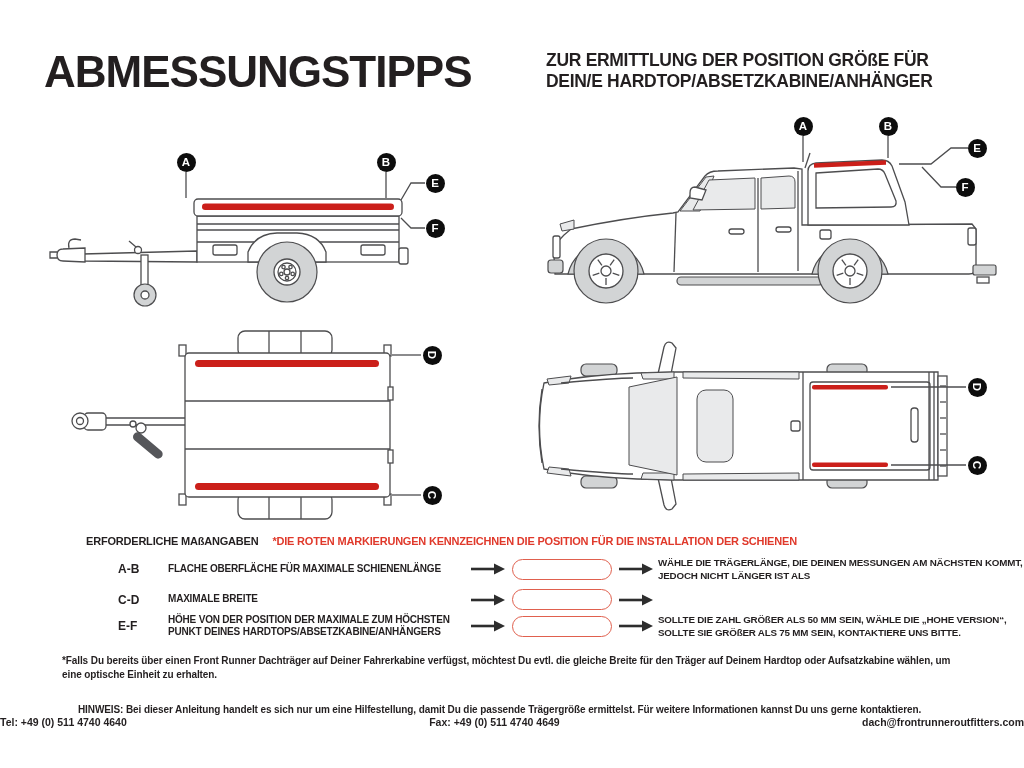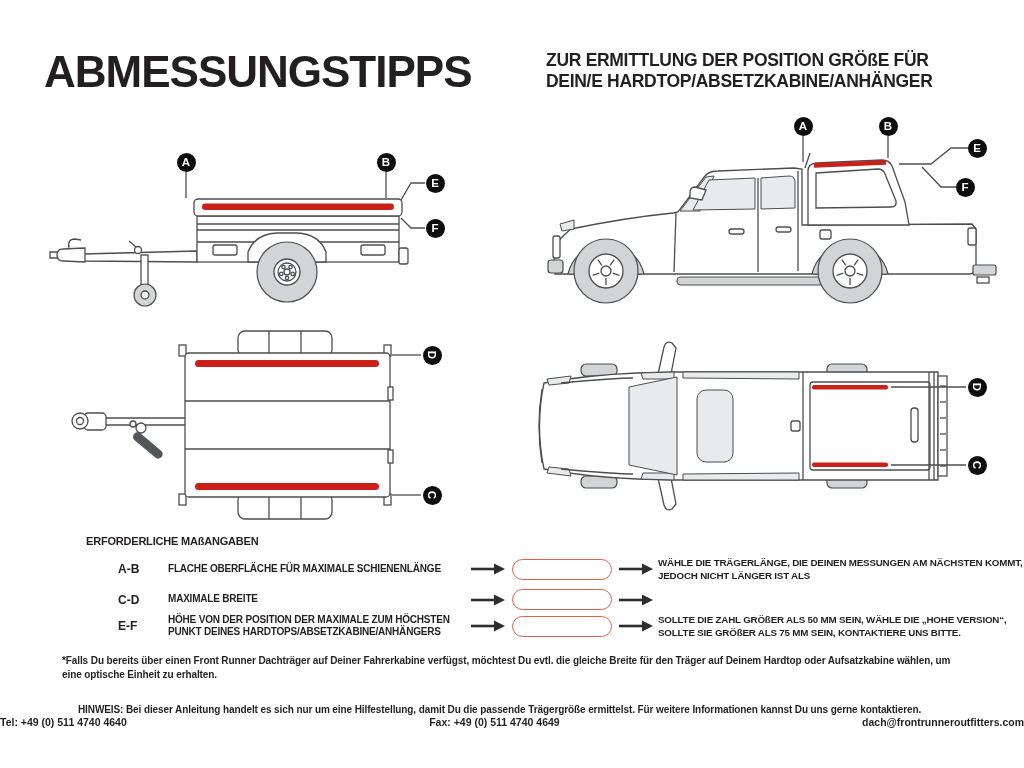--- a/index.html
+++ b/index.html
@@ -289,20 +289,21 @@
     <div class="badge rot" style="left:442.5px;top:47.5px">
         <span>D</span>
       </div>
     <div class="badge rot" style="left:442.5px;top:125.5px">
         <span>C</span>
       </div>
   </div>
 
   <div class="req-head">
     <span>ERFORDERLICHE MAßANGABEN</span>
+    <span class="red">*DIE ROTEN MARKIERUNGEN KENNZEICHNEN DIE POSITION FÜR DIE INSTALLATION DER SCHIENEN</span>
   </div>
 
   <div class="mrow" style="top:556px">
     <div class="key">A-B</div>
     <div class="desc">FLACHE OBERFLÄCHE FÜR MAXIMALE SCHIENENLÄNGE</div>
     <div class="arr">
         <svg width="36" height="12" viewBox="0 0 36 12">
           <line x1="1" y1="6" x2="25" y2="6" stroke="#2d2d2d" stroke-width="2.6"></line>
           <polygon points="24,0.5 35,6 24,11.5" fill="#2d2d2d"></polygon>
         </svg>

